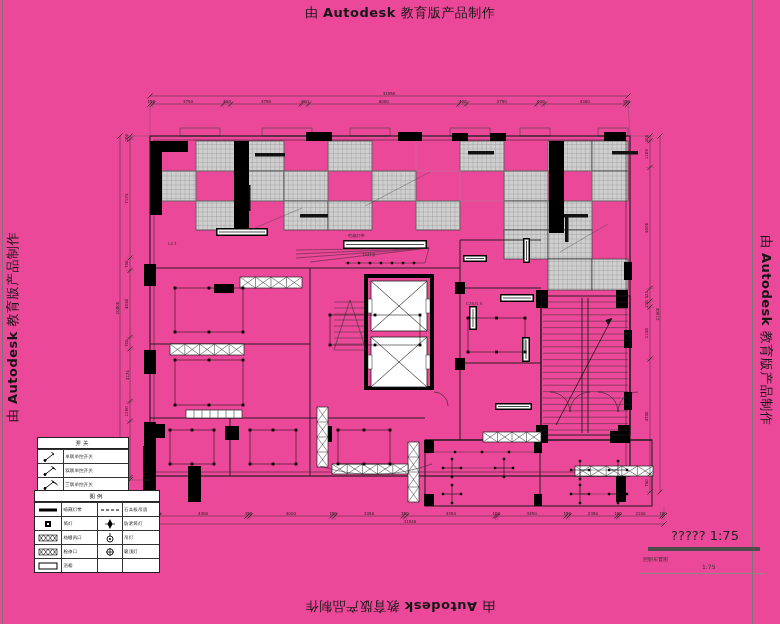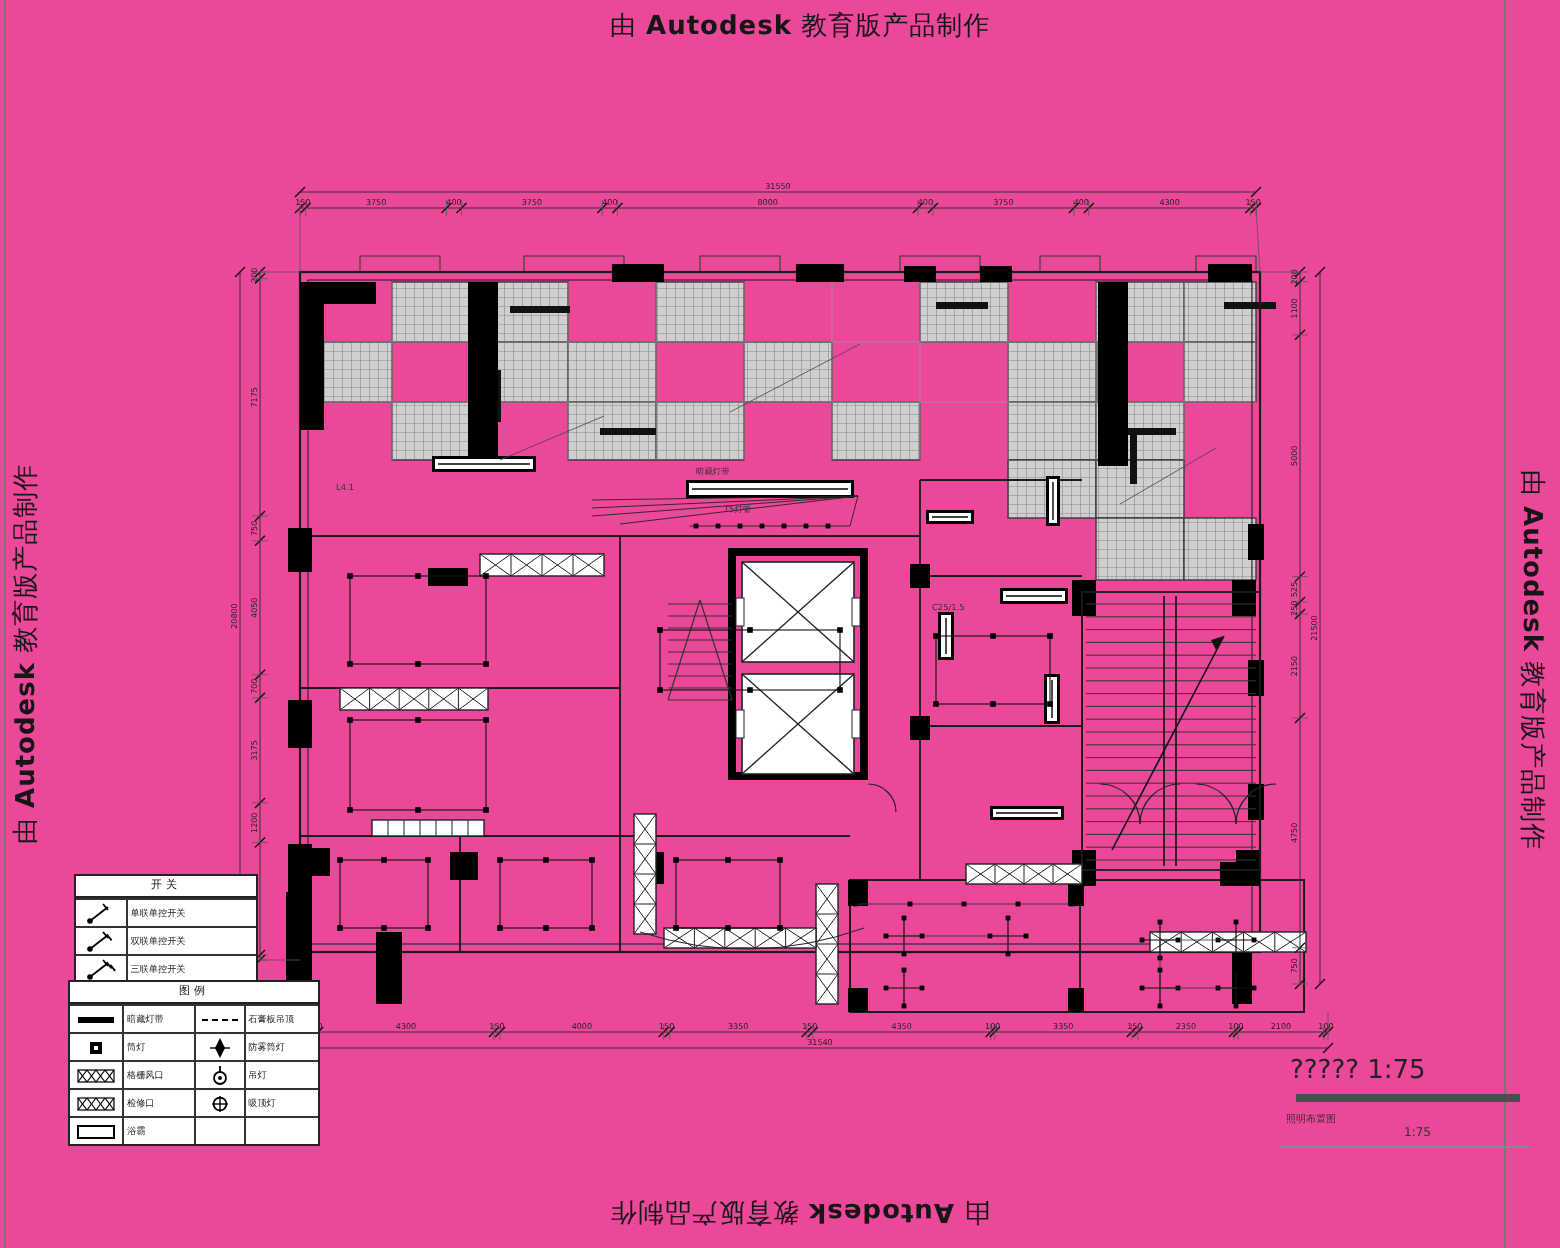--- a/index.html
+++ b/index.html
@@ -18,21 +18,21 @@
   .legend .hdr{border-bottom:1px solid #222;text-align:center;font-size:5.5px;
                height:10px;line-height:10px;letter-spacing:2px;}
   .lrow{display:flex;border-top:1px solid #333;}
   .lrow:first-of-type{border-top:none;}
   .lcell{border-left:1px solid #333;overflow:hidden;display:flex;align-items:center;
          padding:0 1px;height:13px;}
   .lcell:first-child{border-left:none;}
   .lcell.sym{justify-content:center;}
   .lcell.lab{font-size:4.6px;color:#222;letter-spacing:0;}
   
-  .title-big{position:absolute;left:645px;top:528px;width:120px;
+  .title-big{position:absolute;left:645px;top:528px;width:120px;text-align:center;
              font-size:13px;color:#222;}
   .title-bar{position:absolute;left:648px;top:547px;width:112px;height:4px;background:#4d4d4d;}
   .dwg-name{position:absolute;left:643px;top:556px;font-size:5px;color:#333;}
   .dwg-scale{position:absolute;left:702px;top:563px;font-size:6px;color:#333;}
   .title-rule{position:absolute;left:640px;top:573px;width:125px;height:1px;background:#888;}
 </style>
 </head>
 <body>
 
 <div class="page">

